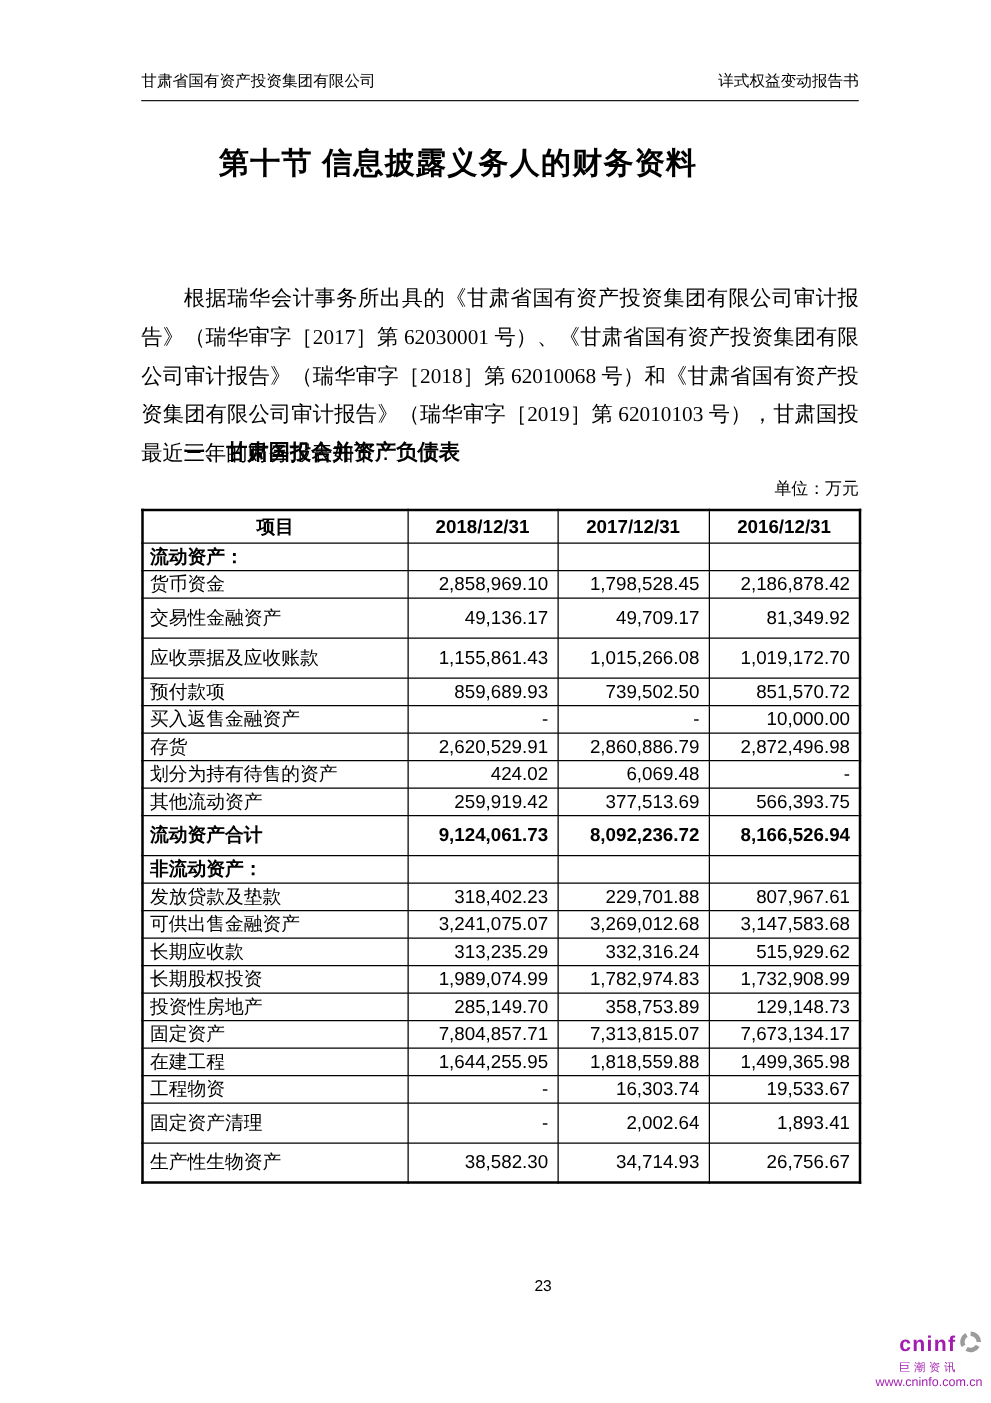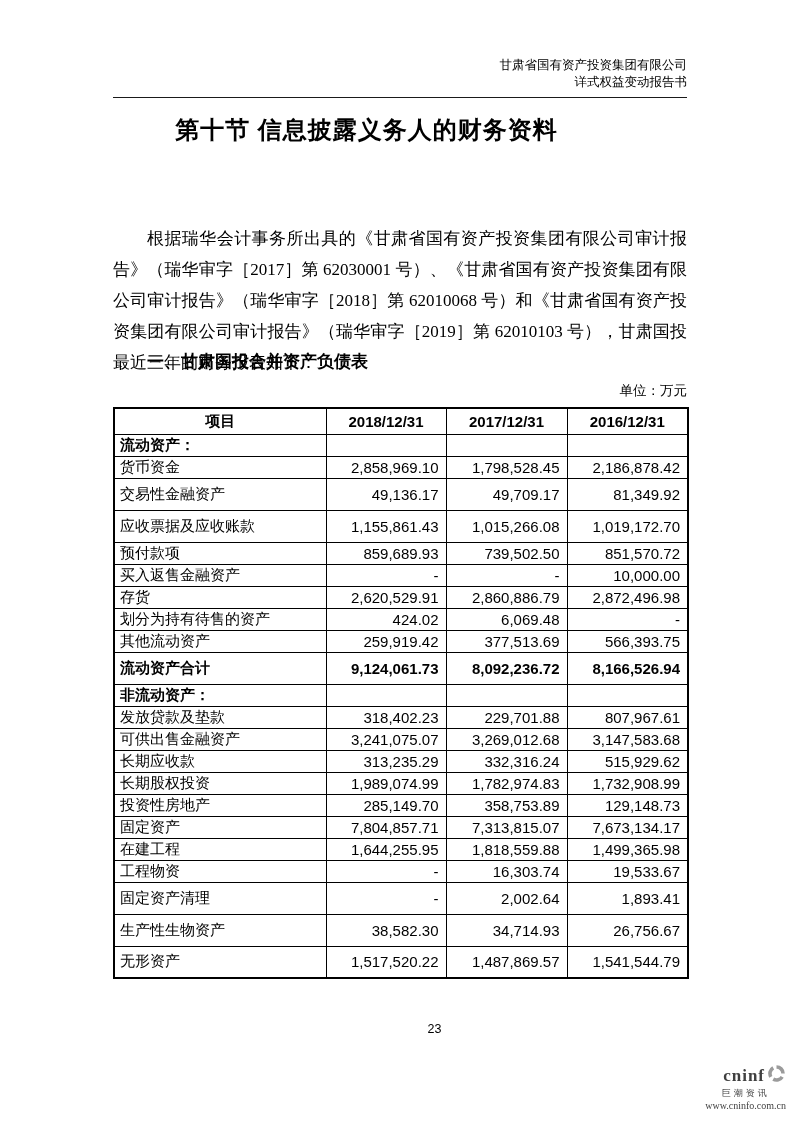--- a/index.html
+++ b/index.html
@@ -4,21 +4,21 @@
 <style>
   * { margin:0; padding:0; box-sizing:border-box; }
   html,body { background:#ffffff; }
   body {
     width:793px; height:1122px; position:relative; overflow:hidden;
     font-family:"Liberation Serif", serif; color:#000;
   }
   .page-header { position:absolute; left:113px; width:574px; top:57px; }
   .page-header-row {
     display:flex; justify-content:space-between; align-items:flex-end;
-    font-size:12.5px; padding-bottom:6px; border-bottom:1px solid #1a1a1a;flex-direction:column;
+    font-size:12.5px; padding-bottom:6px; border-bottom:1px solid #1a1a1a;
   }
   .doc-title {
     position:absolute; top:114px; left:0; width:733px; text-align:center;
     font-family:"Liberation Sans", sans-serif; font-weight:bold; font-size:24px;
     letter-spacing:1px;
   }
   .intro-para {
     position:absolute; top:183px; left:113px; width:574px;
     font-size:17px; line-height:31px; text-align:justify; text-indent:2em;margin-top:40px;
   }
@@ -48,22 +48,22 @@
   }
   .bs-table tr.tall td { height:32px; }
   .bs-table tr.bold td {
     font-family:"Liberation Sans", sans-serif; font-weight:bold;
   }
   .page-number {
     position:absolute; top:1022px; left:0; width:793px; text-align:center;
     font-family:Liberation Sans, sans-serif; font-size:12.5px;margin-left:38px;
   }
   .footer-logo {
-    position:absolute; top:1064px; right:7px; color:#404040;
-    font-family:Liberation Serif, serif; text-align:center; line-height:1.15;
+    position:absolute; top:1064px; right:7px; color:#a21caf;
+    font-family:Liberation Sans, sans-serif; text-align:center; line-height:1.15;
   }
   .logo-brand-row { display:flex; align-items:center; justify-content:flex-end; gap:2px; }
   .logo-brand { font-size:17px; font-weight:bold; letter-spacing:1px; }
   .logo-cn { font-size:9px; letter-spacing:3px; margin-top:1px; }
   .logo-url { font-size:10px; margin-top:1px; }
 </style>
 </head>
 <body>
 
 <div class="page-header">
@@ -239,26 +239,20 @@
     <td class="num">1,893.41</td>
   </tr>
 
   <tr class="tall">
     <td class="lab">生产性生物资产</td>
     <td class="num">38,582.30</td>
     <td class="num">34,714.93</td>
     <td class="num">26,756.67</td>
   </tr>
 
-  <tr class="tall">
-    <td class="lab">无形资产</td>
-    <td class="num">1,517,520.22</td>
-    <td class="num">1,487,869.57</td>
-    <td class="num">1,541,544.79</td>
-  </tr>
 </tbody>
 </table>
 
 <div class="page-number">23</div>
 
 <div class="footer-logo">
   <div class="logo-brand-row">
     <span class="logo-brand">cninf</span>
     <span>
       <svg width="19" height="19" viewBox="0 0 24 24">

